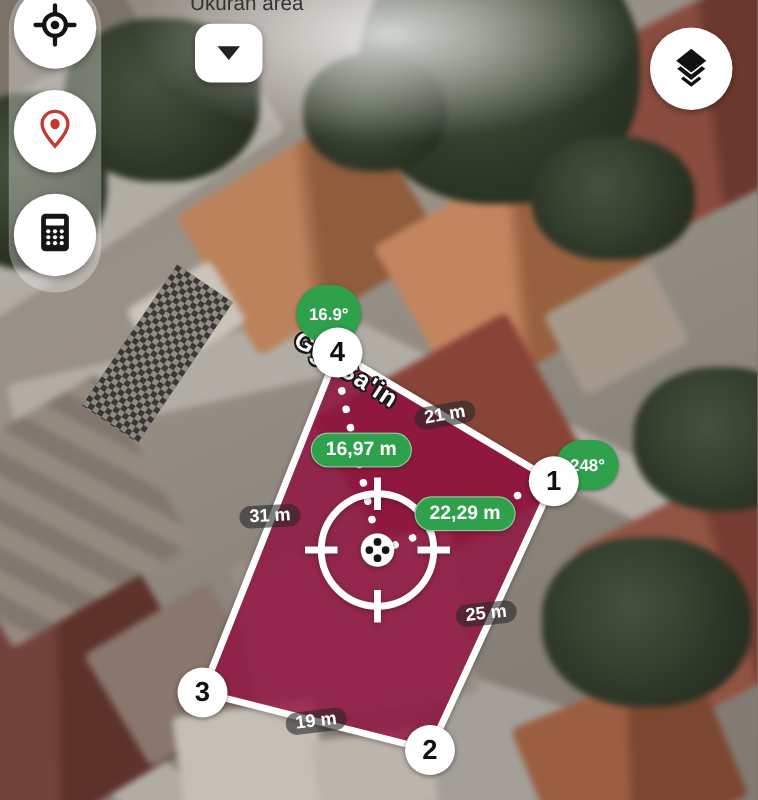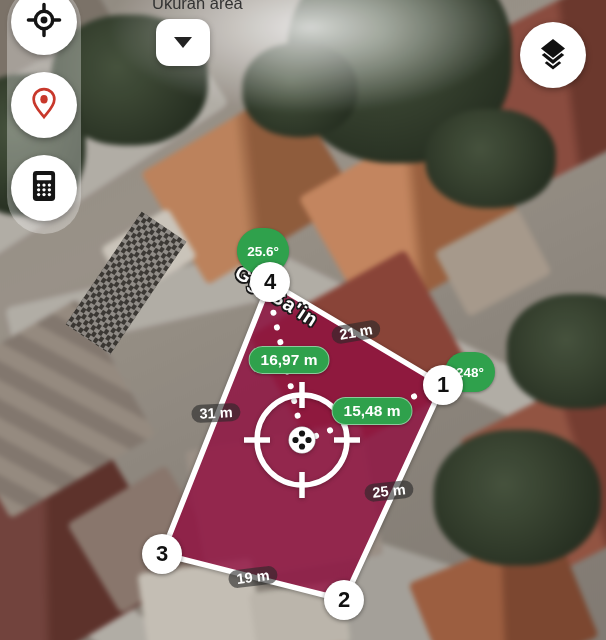--- a/index.html
+++ b/index.html
@@ -140,23 +140,23 @@
   </svg>
 
   <div class="street">Gg. Sa'in</div>
 
   <div class="edge-label" style="left:356px;top:332px;transform:translate(-50%,-50%) rotate(-10deg);">21 m</div>
   <div class="edge-label" style="left:389px;top:491px;transform:translate(-50%,-50%) rotate(-6deg);">25 m</div>
   <div class="edge-label" style="left:253px;top:577px;transform:translate(-50%,-50%) rotate(-7deg);">19 m</div>
   <div class="edge-label" style="left:216px;top:413px;transform:translate(-50%,-50%) rotate(-3deg);">31 m</div>
 
   <div class="pill" style="left:289px;top:360px;">16,97 m</div>
-  <div class="pill" style="left:372px;top:411px;">15,48 m</div>
-
-  <div class="angle" style="left:237px;top:228px;width:52px;height:46px;border-radius:24px;">25.6°</div>
+  <div class="pill" style="left:372px;top:411px;">22,29 m</div>
+
+  <div class="angle" style="left:237px;top:228px;width:52px;height:46px;border-radius:24px;">16.9°</div>
   <div class="angle" style="left:445px;top:352px;width:50px;height:40px;border-radius:20px;">248°</div>
 
   <div class="vx" style="left:423px;top:365px;">1</div>
   <div class="vx" style="left:324px;top:580px;">2</div>
   <div class="vx" style="left:142px;top:534px;">3</div>
   <div class="vx" style="left:250px;top:262px;">4</div>
 
   <div class="left-strip"></div>
 
   <div class="fab" style="left:11px;top:-11px;">

